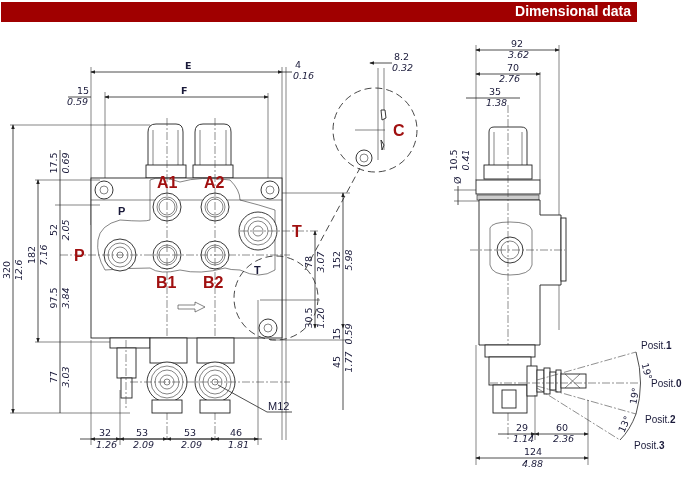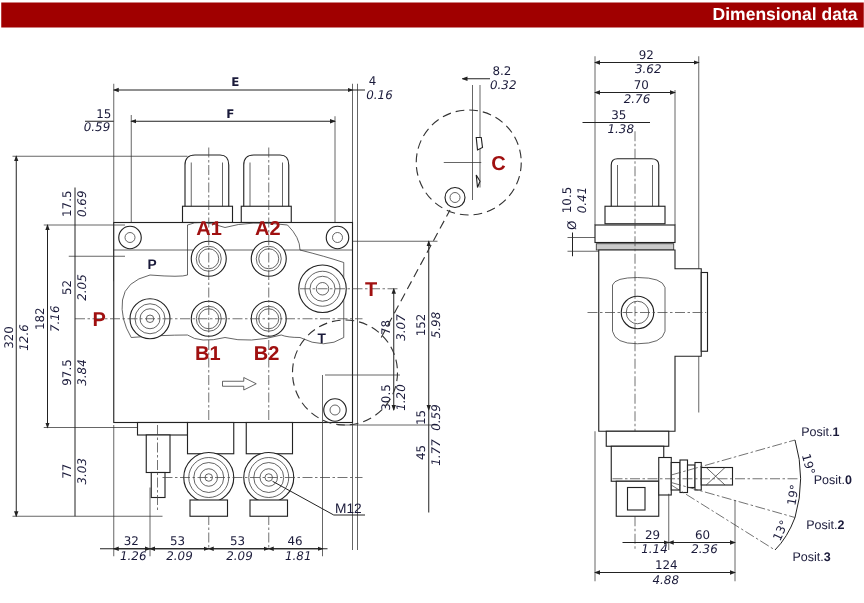--- a/index.html
+++ b/index.html
@@ -1,18 +1,18 @@
 <!DOCTYPE html>
 <html><head>
 <meta charset="utf-8">
 <style>
   html, body { margin: 0; padding: 0; background: #ffffff; }
   body { width: 691px; height: 482px; position: relative; overflow: hidden;
          font-family: "Liberation Sans", sans-serif; }
-  .header-bar { position: absolute; left: 1px; top: 2px; width: 691px; height: 20px;
+  .header-bar { position: absolute; left: 1px; top: 2px; width: 636px; height: 20px;
                 background: #a00000; }
   .header-title { position: absolute; right: 6px; top: 1px; color: #ffffff;
                   font-size: 14px; font-weight: bold; font-family: "Liberation Sans", sans-serif; }
   svg { position: absolute; left: 0; top: 0; }
   .dim { font-family: "DejaVu Sans", sans-serif; font-size: 9.5px; fill: #1a1a3a; }
   .dimi { font-family: "DejaVu Sans", sans-serif; font-size: 9.5px; fill: #1a1a3a; font-style: italic; }
   .lbl { font-family: "Liberation Sans", sans-serif; font-weight: bold; font-size: 16px; fill: #a01010; }
   .lbls { font-family: "Liberation Sans", sans-serif; font-size: 11px; fill: #1a1a3a; }
   .posit { font-family: "Liberation Sans", sans-serif; font-size: 10px; fill: #1a1a3a; }
   .ln { stroke: #222; stroke-width: 0.8; fill: none; }

